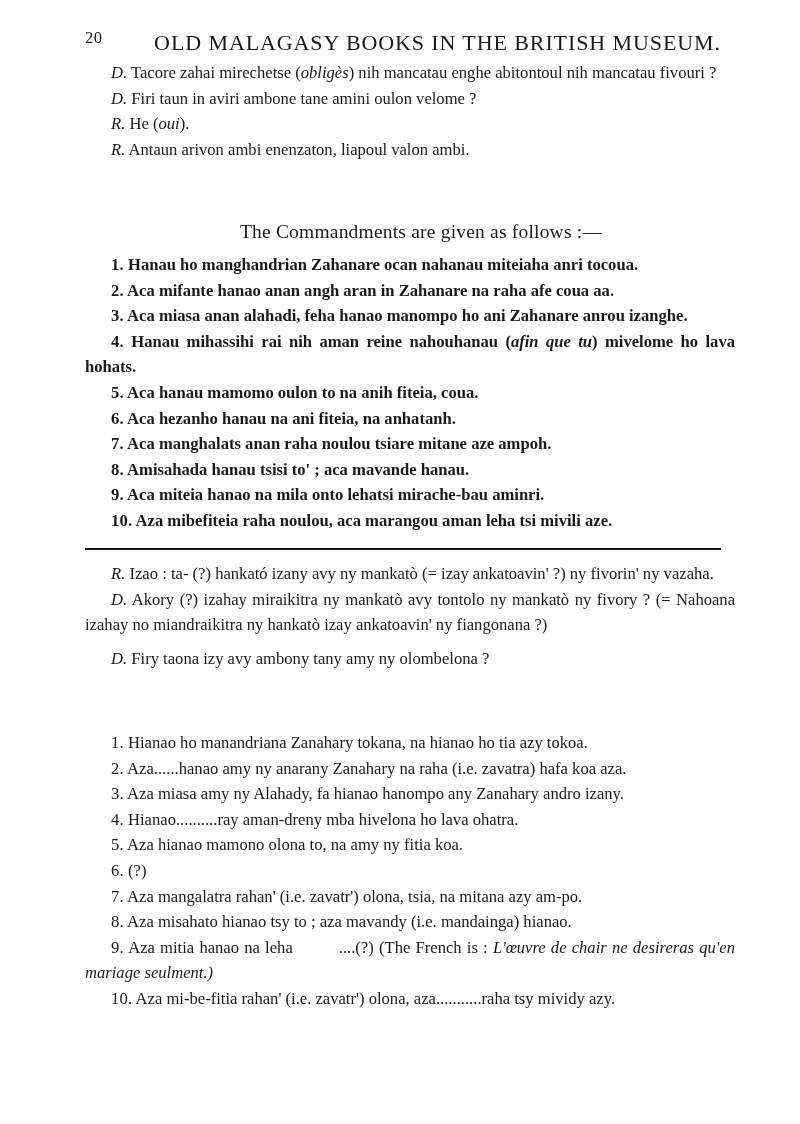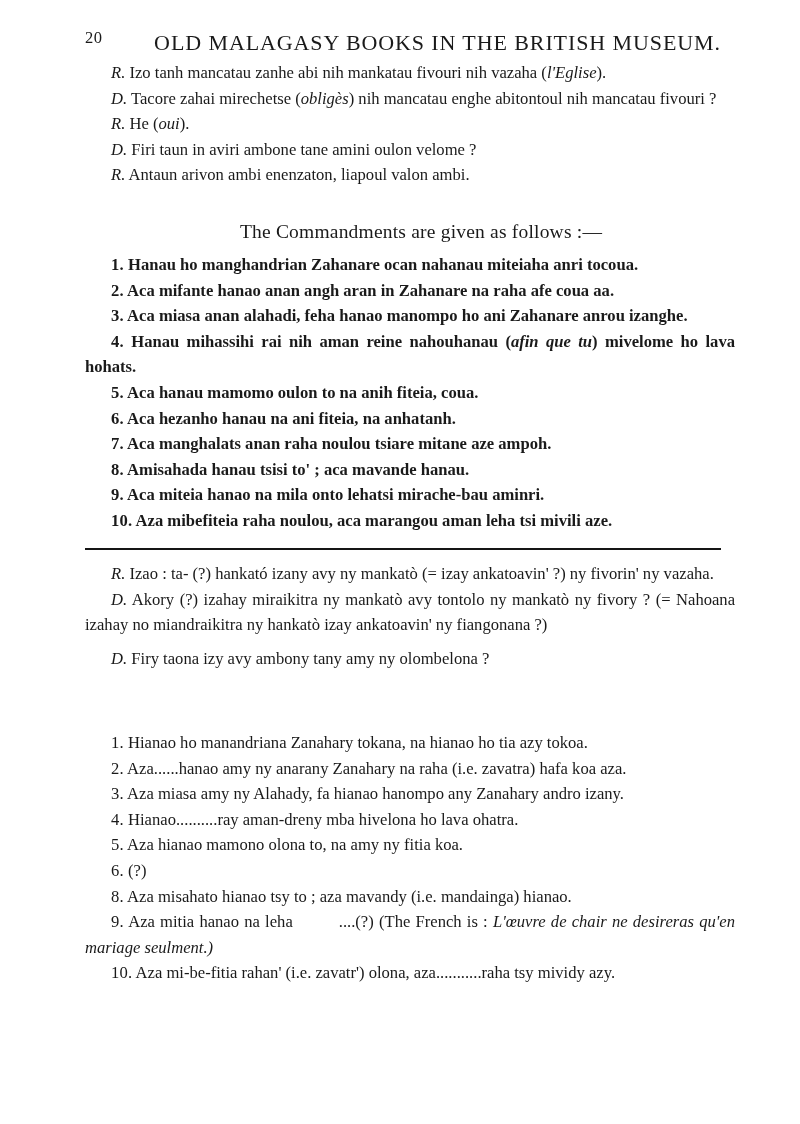--- a/index.html
+++ b/index.html
@@ -125,41 +125,37 @@
 
 <div class="page">
 
   <div class="running-head">
     <span class="folio">20</span>
     <span class="head-title">OLD MALAGASY BOOKS IN THE BRITISH MUSEUM.</span>
   </div>
 
   <div class="body-block" id="block-dialogue-top">
 
-    <p class="line">
-      <span class="speaker">R.</span>
-      <span>Izo tanh mancatau zanhe abi nih mankatau fivouri nih vazaha (</span><em>l'Eglise</em><span>).</span>
-    </p>
 
     <p class="line">
       <span class="speaker">D.</span>
       <span>Tacore zahai mirechetse (</span><em>obligès</em><span>) nih mancatau enghe abitontoul nih mancatau fivouri ?</span>
+    </p>
+
+    <p class="line">
+      <span class="speaker">D.</span>
+      <span>Firi taun in aviri ambone tane amini oulon velome ?</span>
     </p>
 
     <p class="line">
       <span class="speaker">R.</span>
       <span>He (</span><em>oui</em><span>).</span>
     </p>
 
     <p class="line">
-      <span class="speaker">D.</span>
-      <span>Firi taun in aviri ambone tane amini oulon velome ?</span>
-    </p>
-
-    <p class="line">
       <span class="speaker">R.</span>
       <span>Antaun arivon ambi enenzaton, liapoul valon ambi.</span>
     </p>
   </div>
 
   <div class="body-block" id="block-heading">
     <p class="section-heading">The Commandments are given as follows :—</p>
   </div>
 
   <div class="body-block" id="block-cmd-top">
@@ -261,20 +257,24 @@
     <p class="num">
       <span class="nm">5.</span>
       <span>Aza hianao mamono olona to, na amy ny fitia koa.</span>
     </p>
 
     <p class="num">
       <span class="nm">6.</span>
       <span>(?)</span>
     </p>
 
+    <p class="num">
+      <span class="nm">7.</span>
+      <span>Aza mangalatra rahan' (i.e. zavatr') olona, tsia, na mitana azy am-po.</span>
+    </p>
 
     <p class="num">
       <span class="nm">8.</span>
       <span>Aza misahato hianao tsy to ; aza mavandy (i.e. mandainga) hianao.</span>
     </p>
 
     <p class="num">
       <span class="nm">9.</span>
       <span>Aza mitia hanao na leha</span><span class="sp-wide"></span><span>....(?) (The French is : </span><em>L'œuvre de chair ne desireras qu'en mariage seulment.)</em>
     </p>

